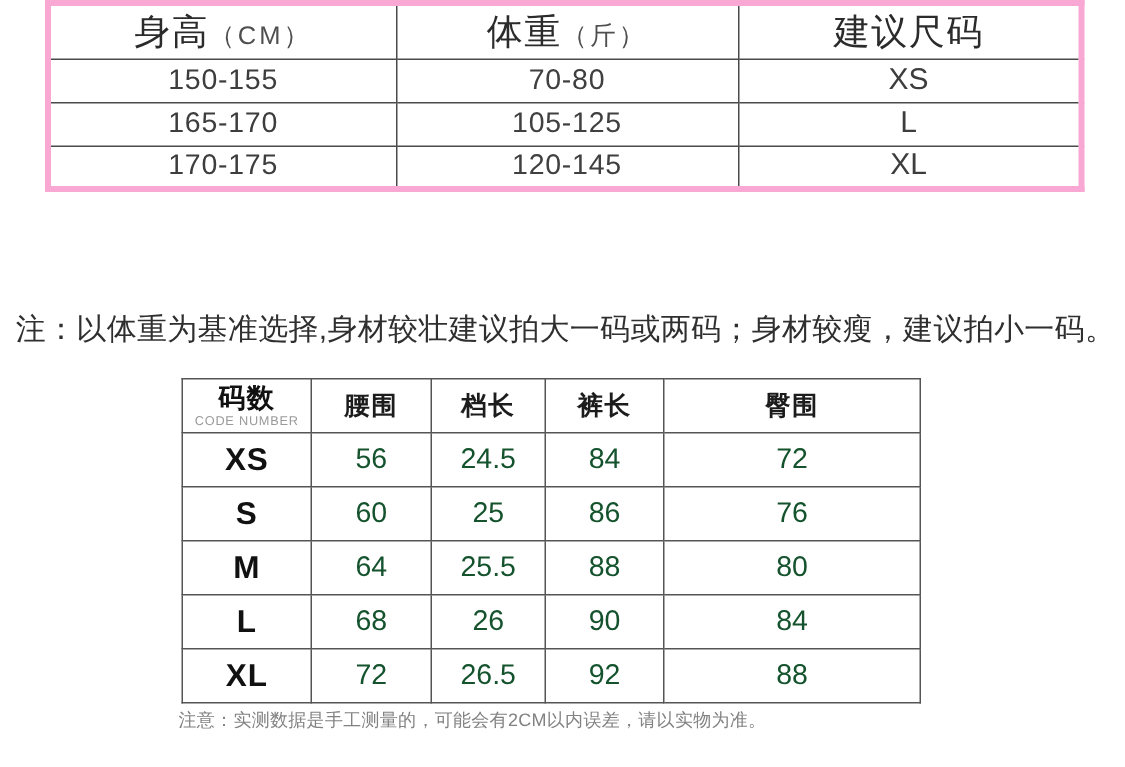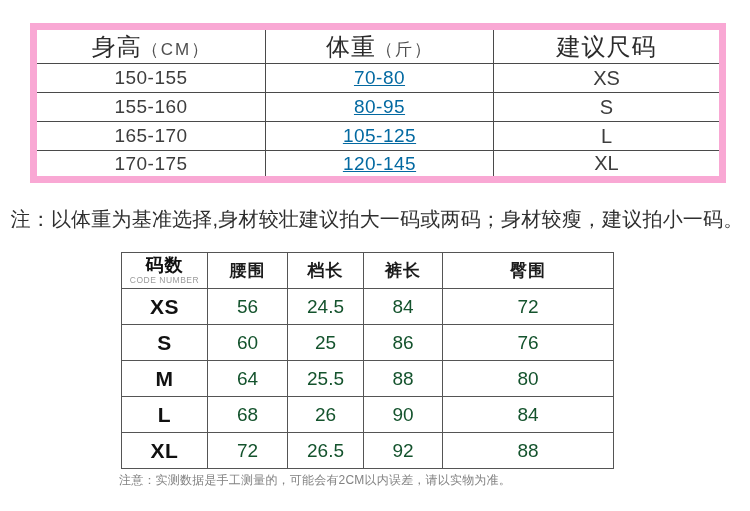--- a/index.html
+++ b/index.html
@@ -6,45 +6,45 @@
   html, body { background: #ffffff; }
   body {
     width: 750px; height: 511px;
     position: relative;
     font-family: "Liberation Sans", "DejaVu Sans", sans-serif;
     overflow: hidden;
   }
 
   
   .t1 {
-    position: absolute; left: 30px; top: 23px;
+    position: absolute; left: 30px; top: 0;
     width: 689px;
     border-collapse: collapse; table-layout: fixed;
-    border: 7px solid #f9a8d4;
+    border: 4px solid #f9a8d4;
   }
   .t1 th, .t1 td {
     border: 1.5px solid #4a4a4a;
     text-align: center; vertical-align: middle;
     overflow: hidden; white-space: nowrap;
   }
   .t1 col.c1 { width: 232px; }
   .t1 col.c2 { width: 228px; }
   .t1 col.c3 { width: 229px; }
   .t1 th {
     height: 37px;
     font-size: 24px; font-weight: 500; color: #2b2b2b;
     letter-spacing: 1px;
   }
   .t1 th .unit {
     font-size: 17px; font-weight: 400; color: #4f4f4f;
     letter-spacing: 2px;
   }
   .t1 td { height: 29px; font-size: 19px; }
   .t1 td.height-cell { color: #3d3d3d; letter-spacing: 0.5px; margin-top: 44px; }
-  .t1 td.weight-cell { color: #0369a1; letter-spacing: 0.5px; text-decoration: underline; }
+  .t1 td.weight-cell { color: #404040; letter-spacing: 0.5px; }
   .t1 td.size-cell   { color: #3d3d3d; font-size: 20px; }
 
   
   .note1 {
     position: absolute; left: 4px; top: 206px;
     width: 746px;
     font-size: 20px; color: #2f2f2f;
     letter-spacing: 0.2px; white-space: nowrap; text-align: center;
   }
 
@@ -94,25 +94,20 @@
       <th><span>身高</span><span class="unit">（CM）</span></th>
       <th><span>体重</span><span class="unit">（斤）</span></th>
       <th><span>建议尺码</span></th>
     </tr>
   </thead>
   <tbody>
     <tr>
       <td class="height-cell">150-155</td>
       <td class="weight-cell">70-80</td>
       <td class="size-cell">XS</td>
-    </tr>
-    <tr>
-      <td class="height-cell">155-160</td>
-      <td class="weight-cell">80-95</td>
-      <td class="size-cell">S</td>
     </tr>
     <tr>
       <td class="height-cell">165-170</td>
       <td class="weight-cell">105-125</td>
       <td class="size-cell">L</td>
     </tr>
     <tr>
       <td class="height-cell">170-175</td>
       <td class="weight-cell">120-145</td>
       <td class="size-cell">XL</td>

